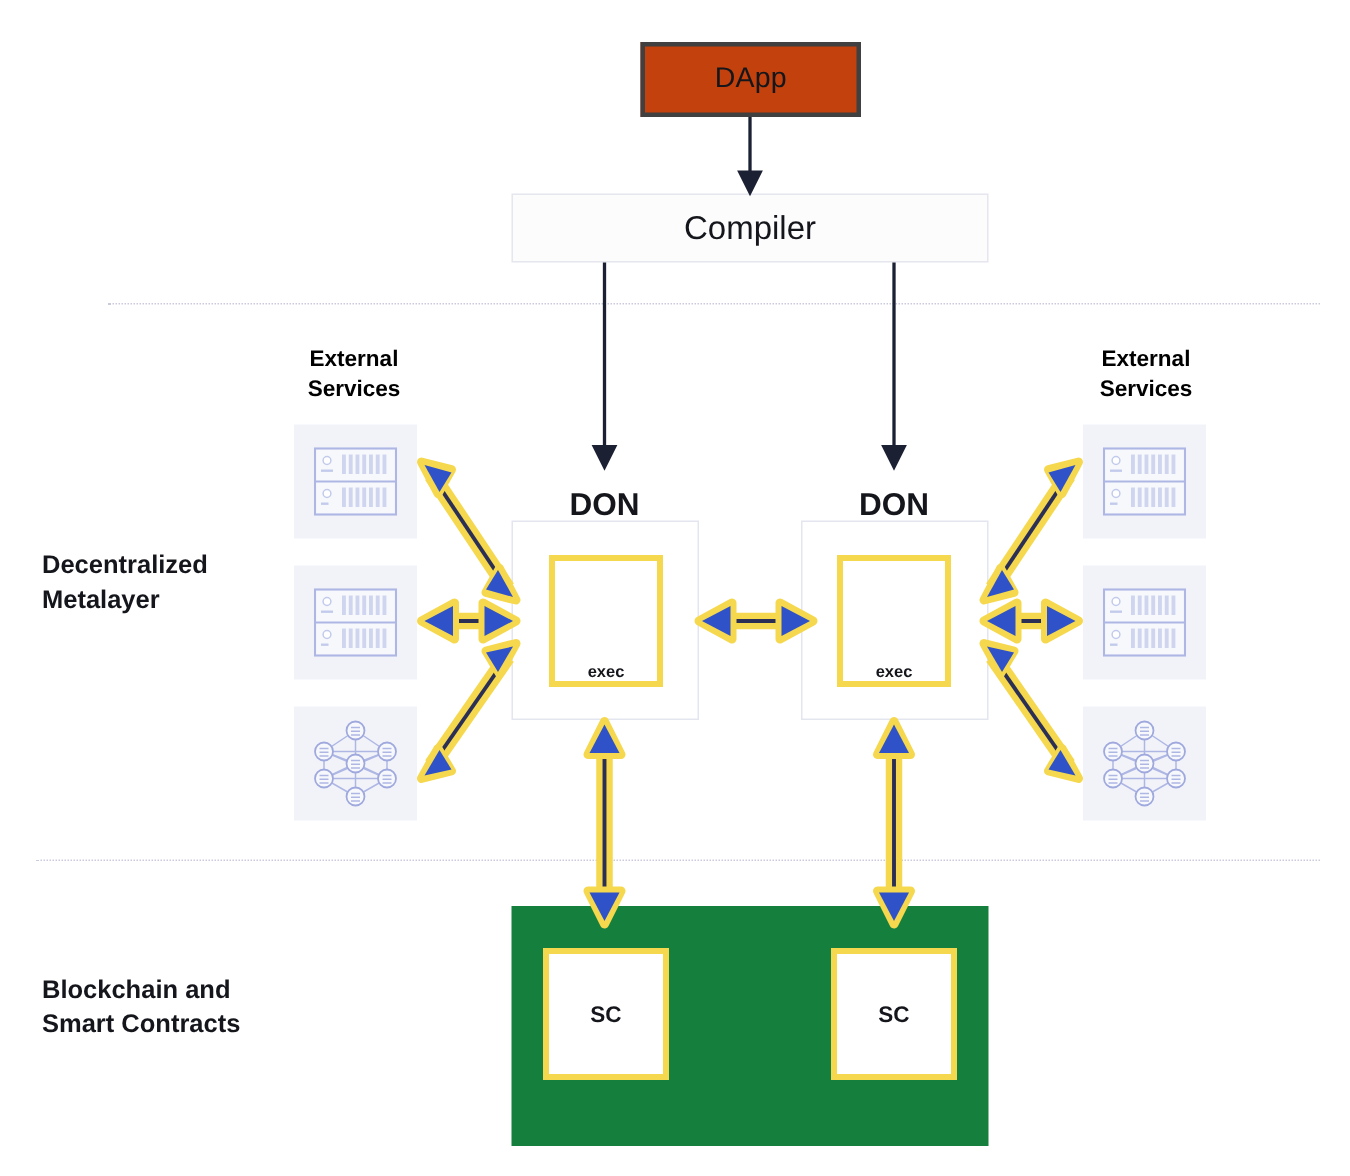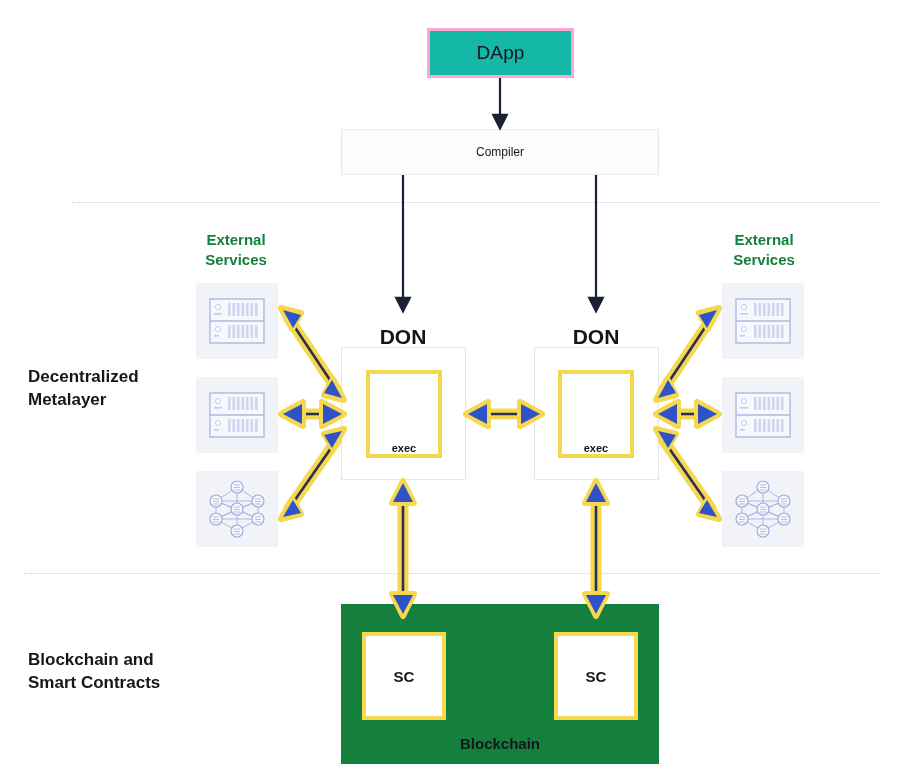--- a/index.html
+++ b/index.html
@@ -36,31 +36,31 @@
   .box {
     position: absolute;
     box-sizing: border-box;
     display: flex;
     align-items: center;
     justify-content: center;
     z-index: 3;
   }
 
   .dapp-box {
-    background: #14b8a6;
-    border: 3px solid #f9a8d4;
+    background: #c2410c;
+    border: 3px solid #404040;
     font-size: 19px;
     color: #15161c;
     letter-spacing: .1px;
   }
 
   .compiler-box {
     background: #fcfcfd;
     border: 1px solid #e6e7ee;
-    font-size: 12px;
+    font-size: 22px;
     color: #15161c;
   }
 
   .don-box {
     background: #ffffff;
     border: 1px solid #e4e6ef;
   }
 
   .exec-box {
     position: absolute;
@@ -125,21 +125,21 @@
     align-items: center;
     justify-content: center;
     z-index: 2;
   }
   .svc-tile svg { display: block; }
 
   .svc-heading {
     position: absolute;
     font-size: 15px;
     font-weight: 700;
-    color: #15803d;
+    color: #000000;
     line-height: 1.32;
     text-align: center;
     z-index: 4;
   }
 
   
   .section-label {
     position: absolute;
     font-size: 17px;
     font-weight: 700;
@@ -541,16 +541,15 @@
     <span>exec</span>
   </div>
 
   <div class="blockchain-region" style="left:341px; top:604px; width:318px; height:160px;">
     <div class="sc-box" style="left:21px; top:28px; width:84px; height:88px;">
       <span>SC</span>
     </div>
     <div class="sc-box" style="left:213px; top:28px; width:84px; height:88px;">
       <span>SC</span>
     </div>
-    <div class="blockchain-label" style="top:131px;">Blockchain</div>
   </div>
 
 </div>
 
 </body></html>

